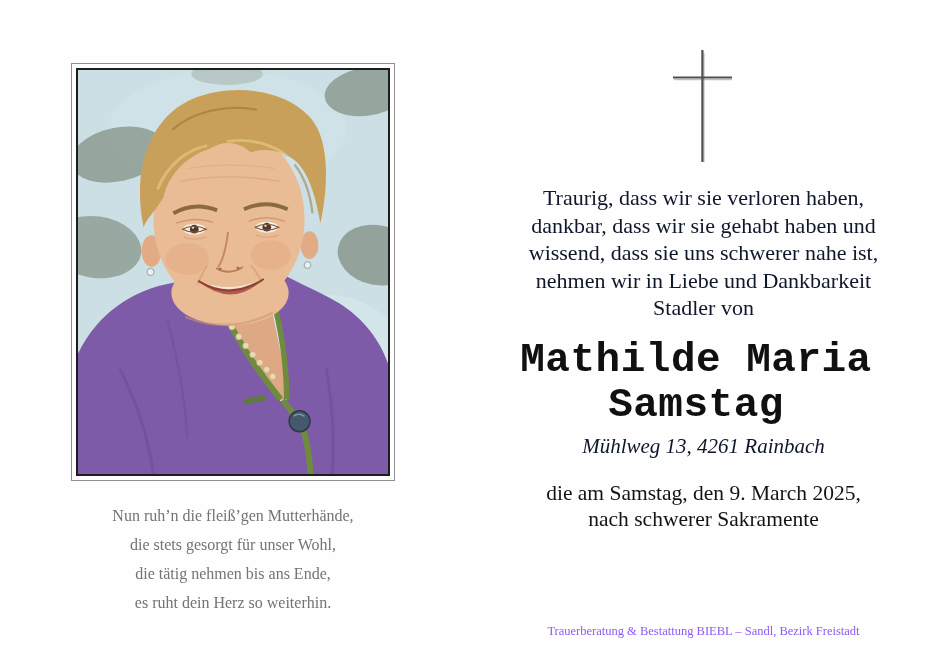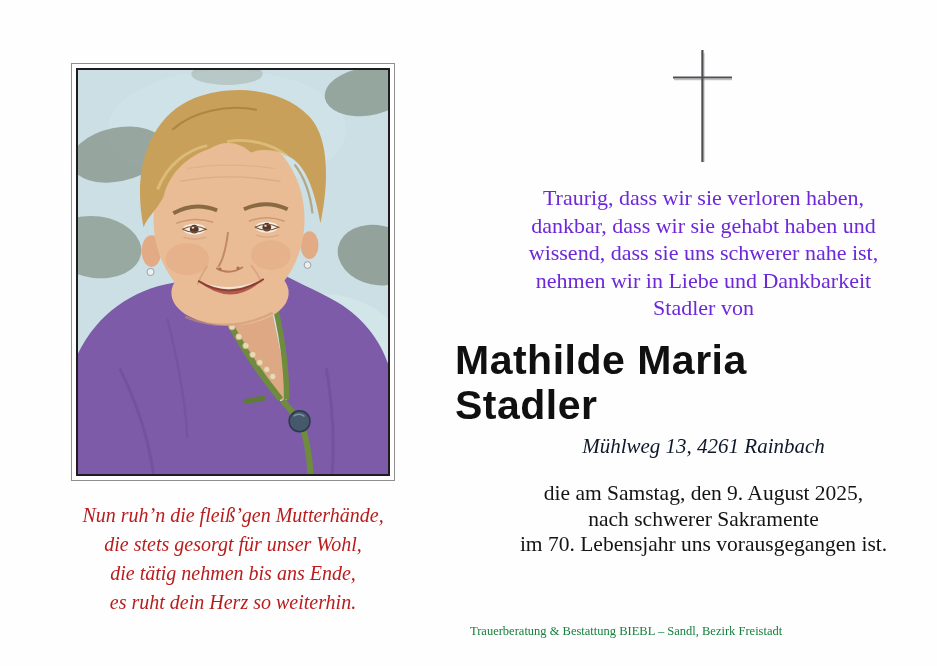--- a/index.html
+++ b/index.html
@@ -24,58 +24,59 @@
   .photo{
     width:100%;height:100%;
     border:2px solid #1d1d1d;
     box-sizing:border-box;
     overflow:hidden;
   }
   .photo svg{display:block;width:100%;height:100%;}
   .poem{
     position:absolute;left:18px;top:501px;width:430px;
     text-align:center;
-    font-style:italic;
-    font-size:20px;
+    font-size:16px;
     line-height:29px;
-    color:#b91c1c;
+    color:#737373;
   }
   
   .cross{position:absolute;left:660px;top:48px;width:85px;height:116px;}
   .intro{
     position:absolute;left:470px;top:184px;width:467px;
     text-align:center;
     font-size:22px;line-height:27.5px;
-    color:#6d28d9;
+    color:#0f172a;
   }
   .name{
     position:absolute;left:455px;top:338px;width:482px;
-    font-family:Liberation Sans, sans-serif;
+    text-align:center;
+    font-family:Liberation Mono, monospace;
     font-weight:700;
     font-size:41px;line-height:45px;
     letter-spacing:0.5px;
     color:#101010;
   }
   .address{
     position:absolute;left:470px;top:434px;width:467px;
     text-align:center;
     font-style:italic;
     font-size:21px;line-height:24px;
     color:#0f172a;
   }
   .details{
     position:absolute;left:470px;top:481px;width:467px;
     text-align:center;
     font-size:21.5px;line-height:25.5px;
     color:#141414;
   }
   .footer{
     position:absolute;left:470px;top:624px;width:467px;
+    text-align:center;
     font-size:12.5px;line-height:15px;
-    color:#15803d;
+    color:#8b5cf6;
   }
   .line{display:block;}
 </style>
 </head>
 <body>
 
 <div class="card">
 
   <div class="photo-frame">
     <div class="photo">
@@ -195,26 +196,25 @@
   <div class="intro">
     <span class="line">Traurig, dass wir sie verloren haben,</span>
     <span class="line">dankbar, dass wir sie gehabt haben und</span>
     <span class="line">wissend, dass sie uns schwerer nahe ist,</span>
     <span class="line">nehmen wir in Liebe und Dankbarkeit</span>
     <span class="line">Stadler von</span>
   </div>
 
   <div class="name">
     <span class="line">Mathilde Maria</span>
-    <span class="line">Stadler</span>
+    <span class="line">Samstag</span>
   </div>
 
   <div class="address">Mühlweg 13, 4261 Rainbach</div>
 
   <div class="details">
-    <span class="line">die am Samstag, den 9. August 2025,</span>
+    <span class="line">die am Samstag, den 9. March 2025,</span>
     <span class="line">nach schwerer Sakramente</span>
-    <span class="line">im 70. Lebensjahr uns vorausgegangen ist.</span>
   </div>
 
   <div class="footer">Trauerberatung &amp; Bestattung BIEBL – Sandl, Bezirk Freistadt</div>
 
 </div>
 
 </body></html>

